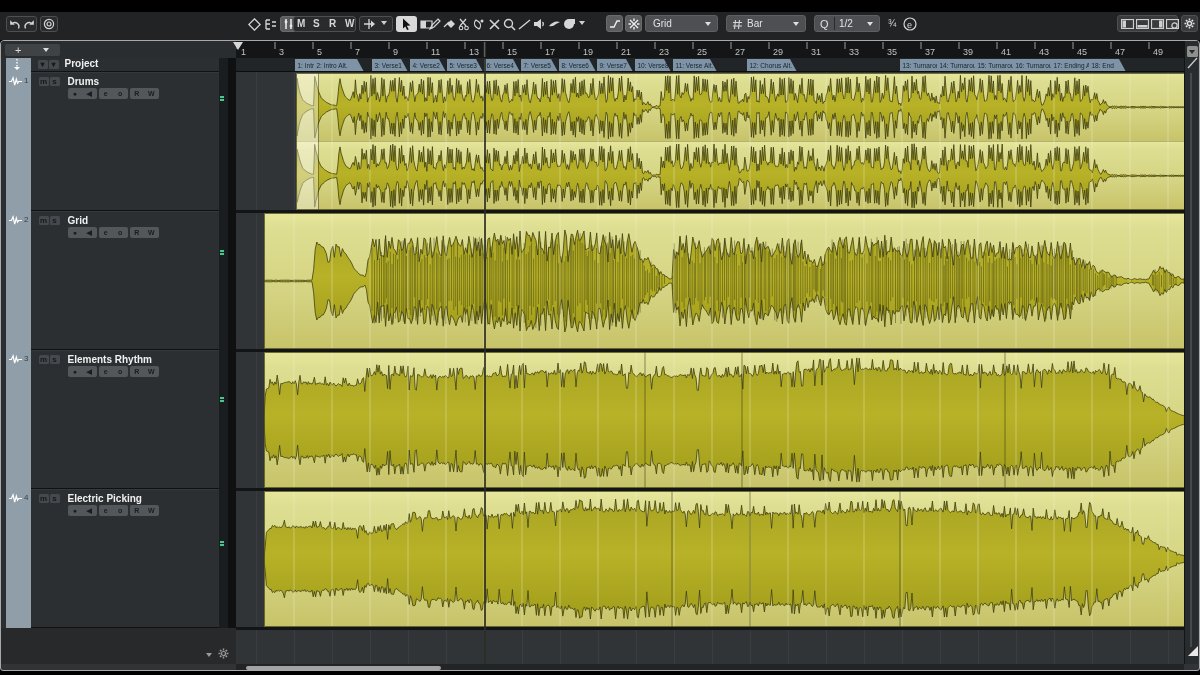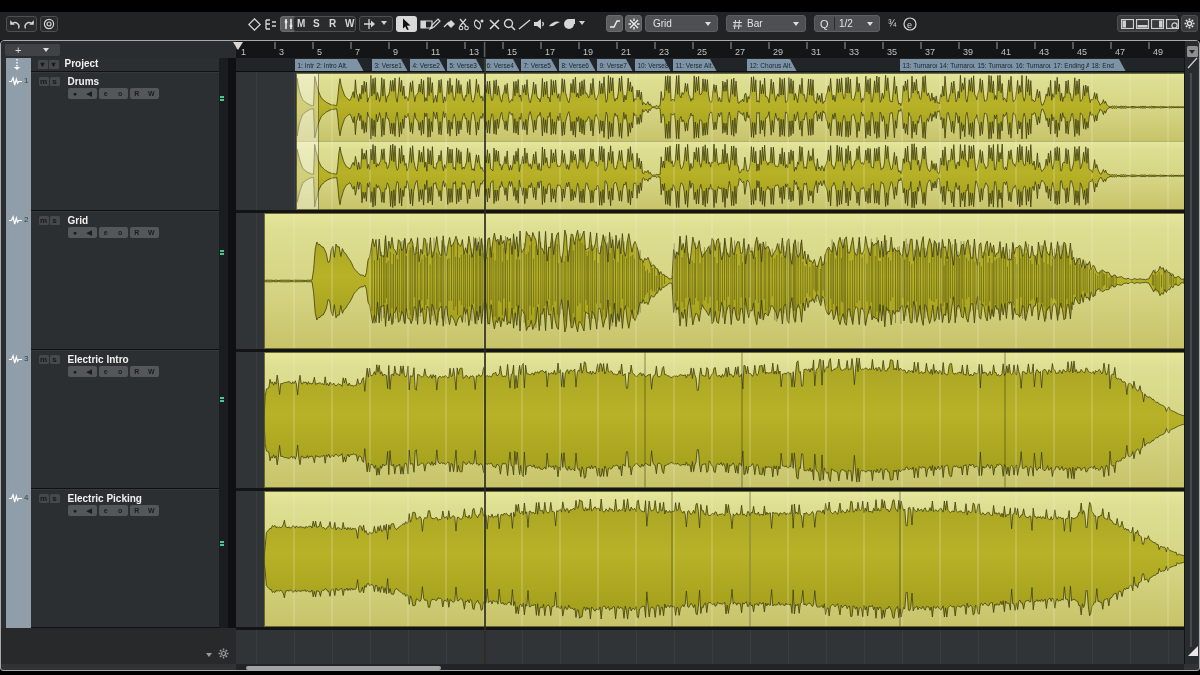--- a/index.html
+++ b/index.html
@@ -324,21 +324,21 @@
             <span class="bg1">o</span>
           </div>
           <div class="bp" style="left:99px;top:15px">
             <span class="bg1">R</span>
             <span class="bg1">W</span>
           </div>
         </div>
         <div class="trow" style="top:292px;height:139px">
           <div class="ms" style="left:8px;top:4px">m</div>
           <div class="ms" style="left:19px;top:4px">s</div>
-          <div class="tname">Electric Intro</div>
+          <div class="tname">Elements Rhythm</div>
           <div class="bp" style="left:37px;top:15px">
             <span class="bg1">●</span>
             <span class="bg1">◀</span>
           </div>
           <div class="bp" style="left:68px;top:15px">
             <span class="bg1">e</span>
             <span class="bg1">o</span>
           </div>
           <div class="bp" style="left:99px;top:15px">
             <span class="bg1">R</span>

